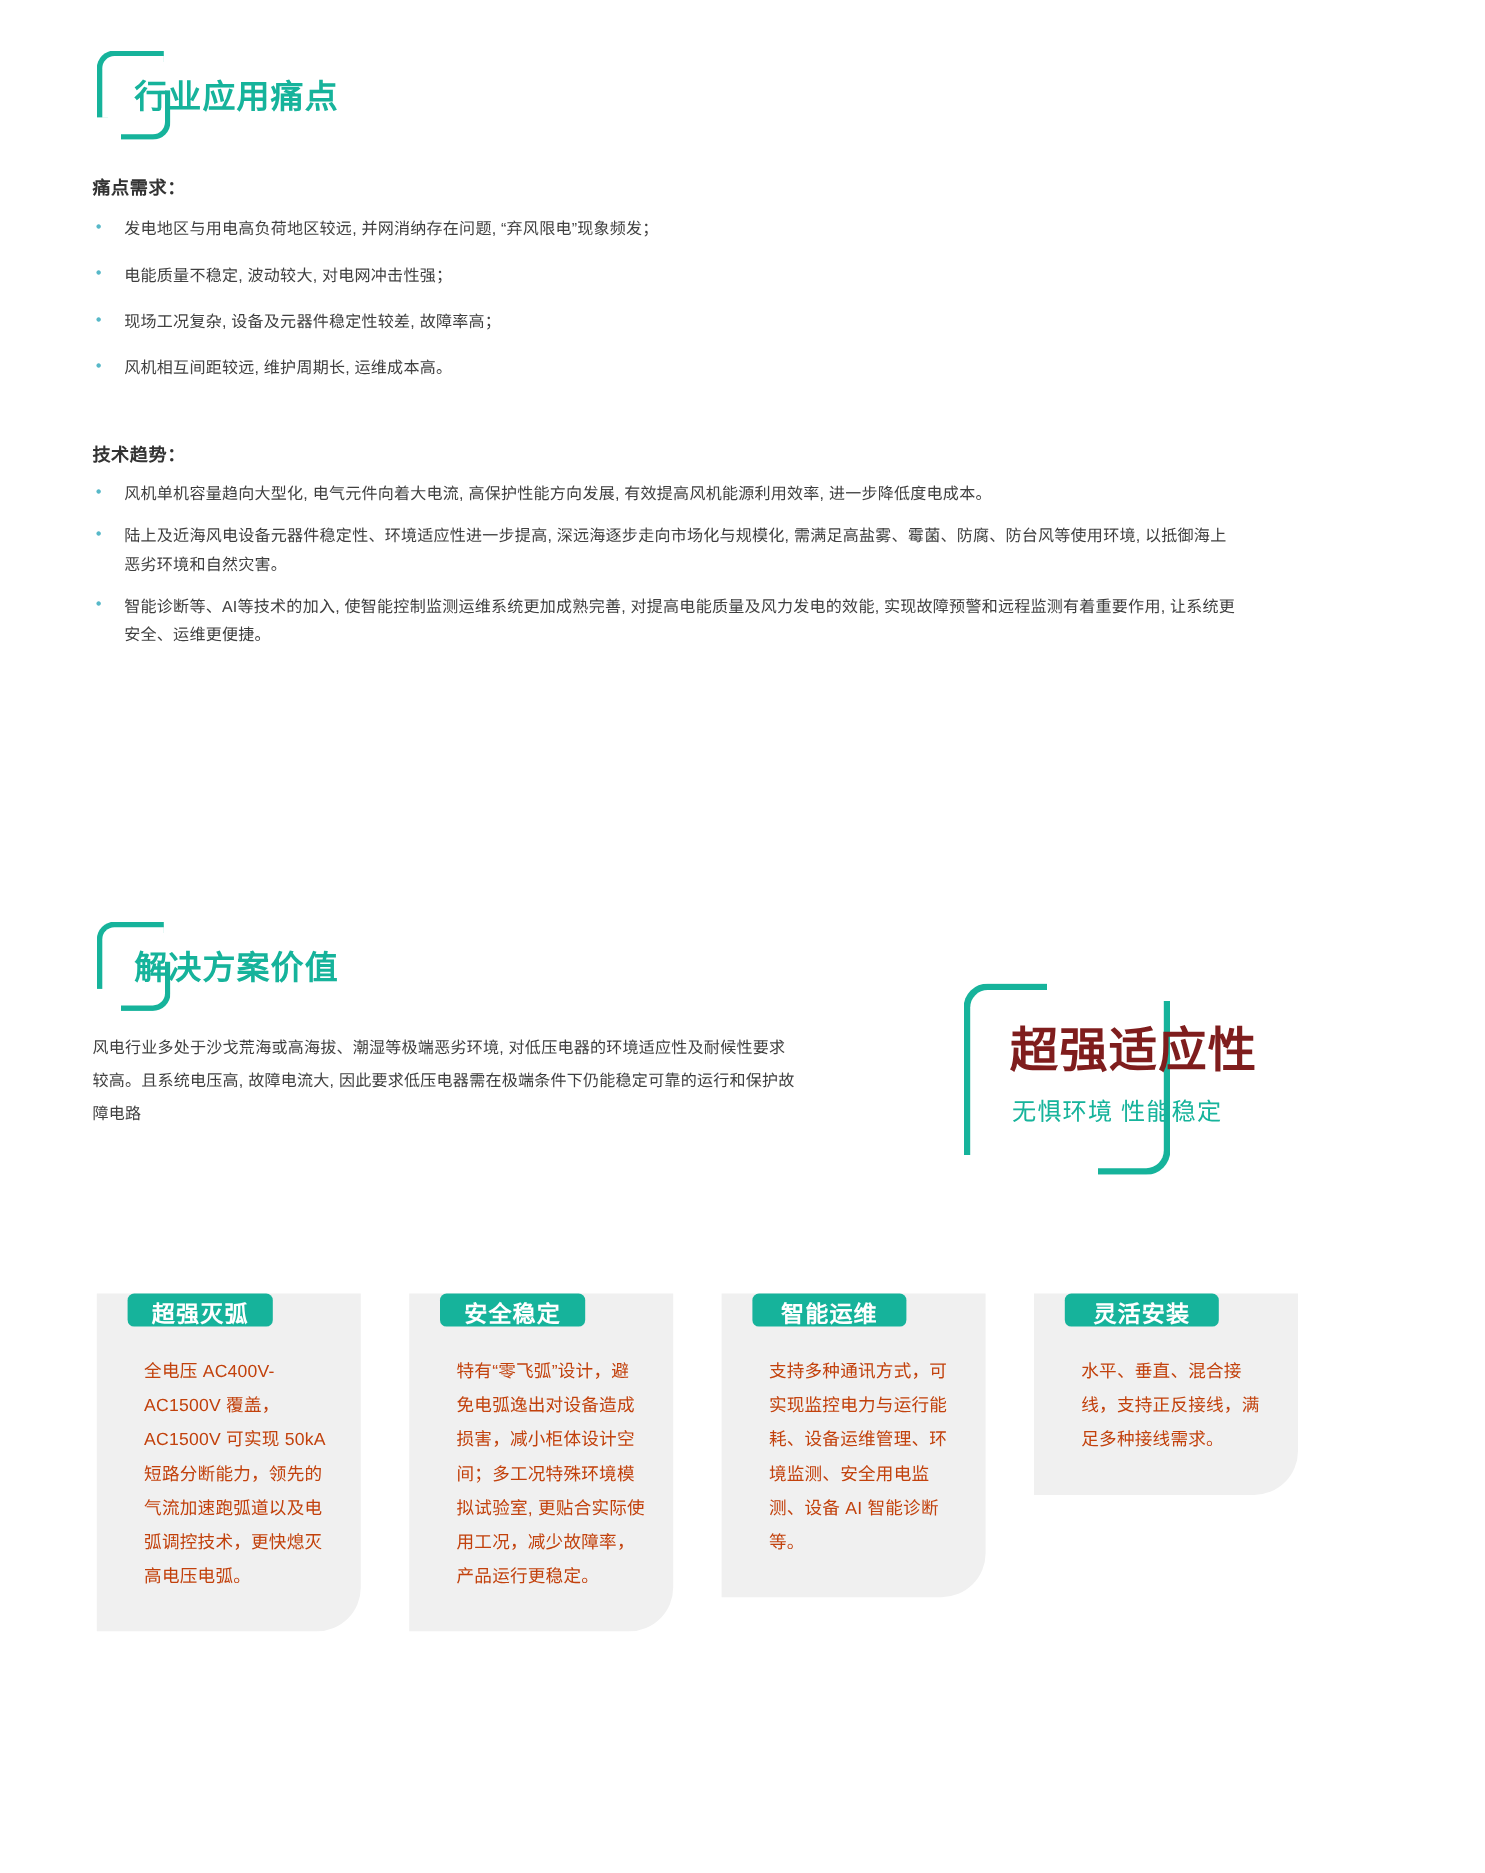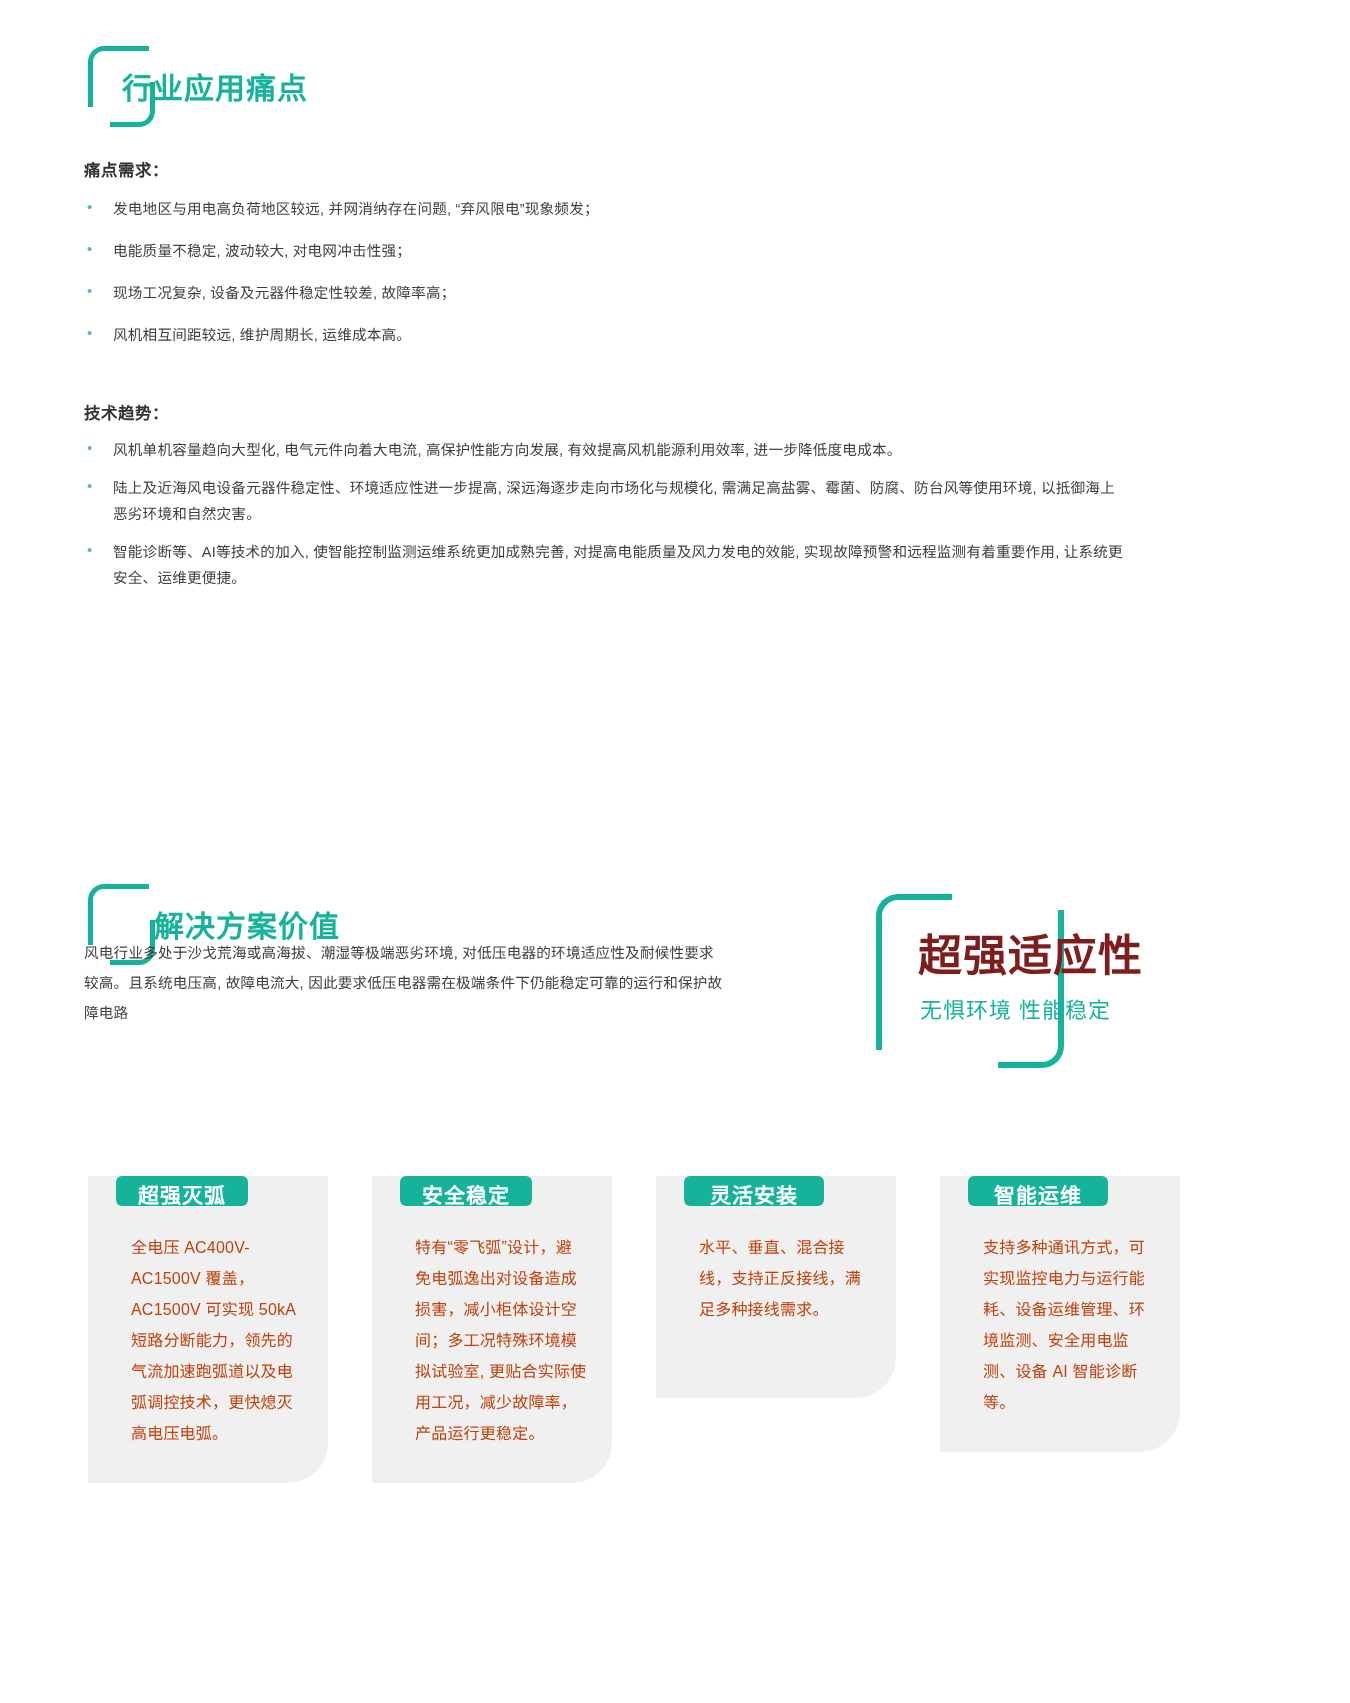--- a/index.html
+++ b/index.html
@@ -244,21 +244,21 @@
     <div class="bullet-row">
       <span class="bullet-dot">•</span>
       <span class="bullet-text">陆上及近海风电设备元器件稳定性、环境适应性进一步提高, 深远海逐步走向市场化与规模化, 需满足高盐雾、霉菌、防腐、防台风等使用环境, 以抵御海上恶劣环境和自然灾害。</span>
     </div>
     <div class="bullet-row">
       <span class="bullet-dot">•</span>
       <span class="bullet-text">智能诊断等、AI等技术的加入, 使智能控制监测运维系统更加成熟完善, 对提高电能质量及风力发电的效能, 实现故障预警和远程监测有着重要作用, 让系统更安全、运维更便捷。</span>
     </div>
   </div>
 
-  <div class="section-head" style="left:88px; top:884px;gap:32px;">
+  <div class="section-head" style="left:88px; top:838px;">
     <span class="bracket"></span>
     <span class="section-title">解决方案价值</span>
   </div>
 
   <div class="solution-para" style="left:84px; top:938px;">风电行业多处于沙戈荒海或高海拔、潮湿等极端恶劣环境, 对低压电器的环境适应性及耐候性要求较高。且系统电压高, 故障电流大, 因此要求低压电器需在极端条件下仍能稳定可靠的运行和保护故障电路</div>
 
   <div class="badge">
     <span class="b-left"></span>
     <span class="b-right"></span>
     <span class="b-title">超强适应性</span>
@@ -275,28 +275,28 @@
     </div>
 
     <div class="card">
       <div class="card-tag">安全稳定</div>
       <div class="card-body">
         <div class="card-text">特有“零飞弧”设计，避免电弧逸出对设备造成损害，减小柜体设计空间；多工况特殊环境模拟试验室, 更贴合实际使用工况，减少故障率，产品运行更稳定。</div>
       </div>
     </div>
 
     <div class="card">
+      <div class="card-tag wide">智能运维</div>
+      <div class="card-body">
+        <div class="card-text">支持多种通讯方式，可实现监控电力与运行能耗、设备运维管理、环境监测、安全用电监测、设备 AI 智能诊断等。</div>
+      </div>
+    </div>
+
+    <div class="card">
       <div class="card-tag wide">灵活安装</div>
       <div class="card-body">
         <div class="card-text">水平、垂直、混合接线，支持正反接线，满足多种接线需求。</div>
       </div>
     </div>
 
-    <div class="card">
-      <div class="card-tag wide">智能运维</div>
-      <div class="card-body">
-        <div class="card-text">支持多种通讯方式，可实现监控电力与运行能耗、设备运维管理、环境监测、安全用电监测、设备 AI 智能诊断等。</div>
-      </div>
-    </div>
-
   </div>
 
 </div>
 
 </body></html>

